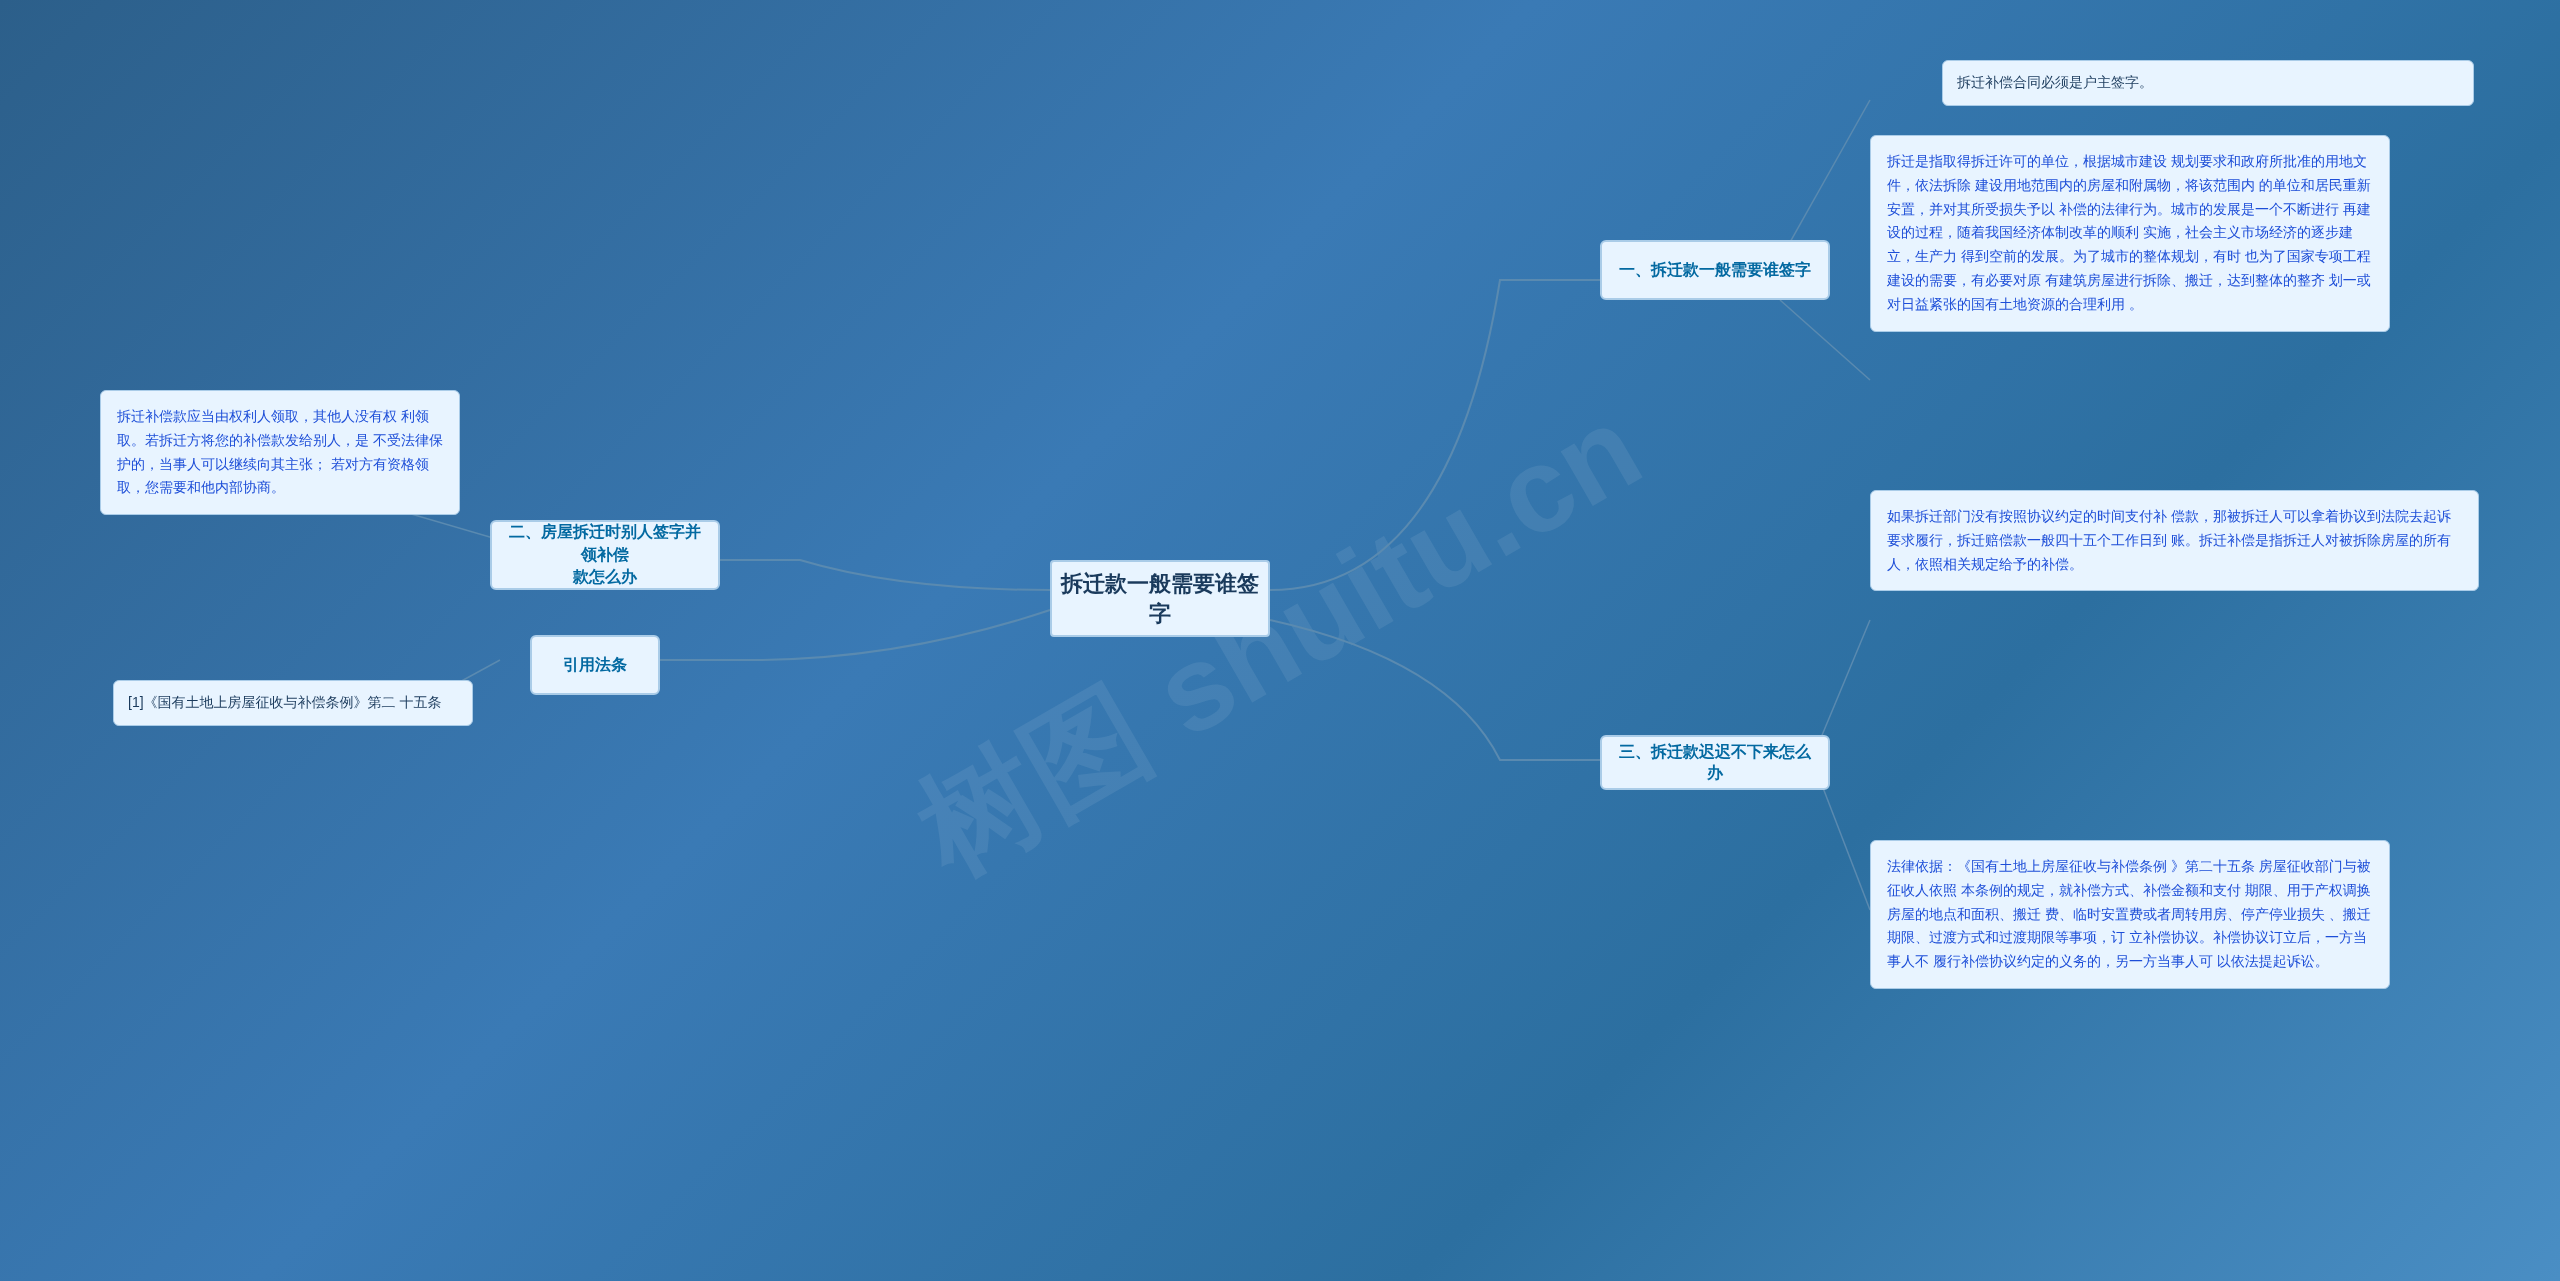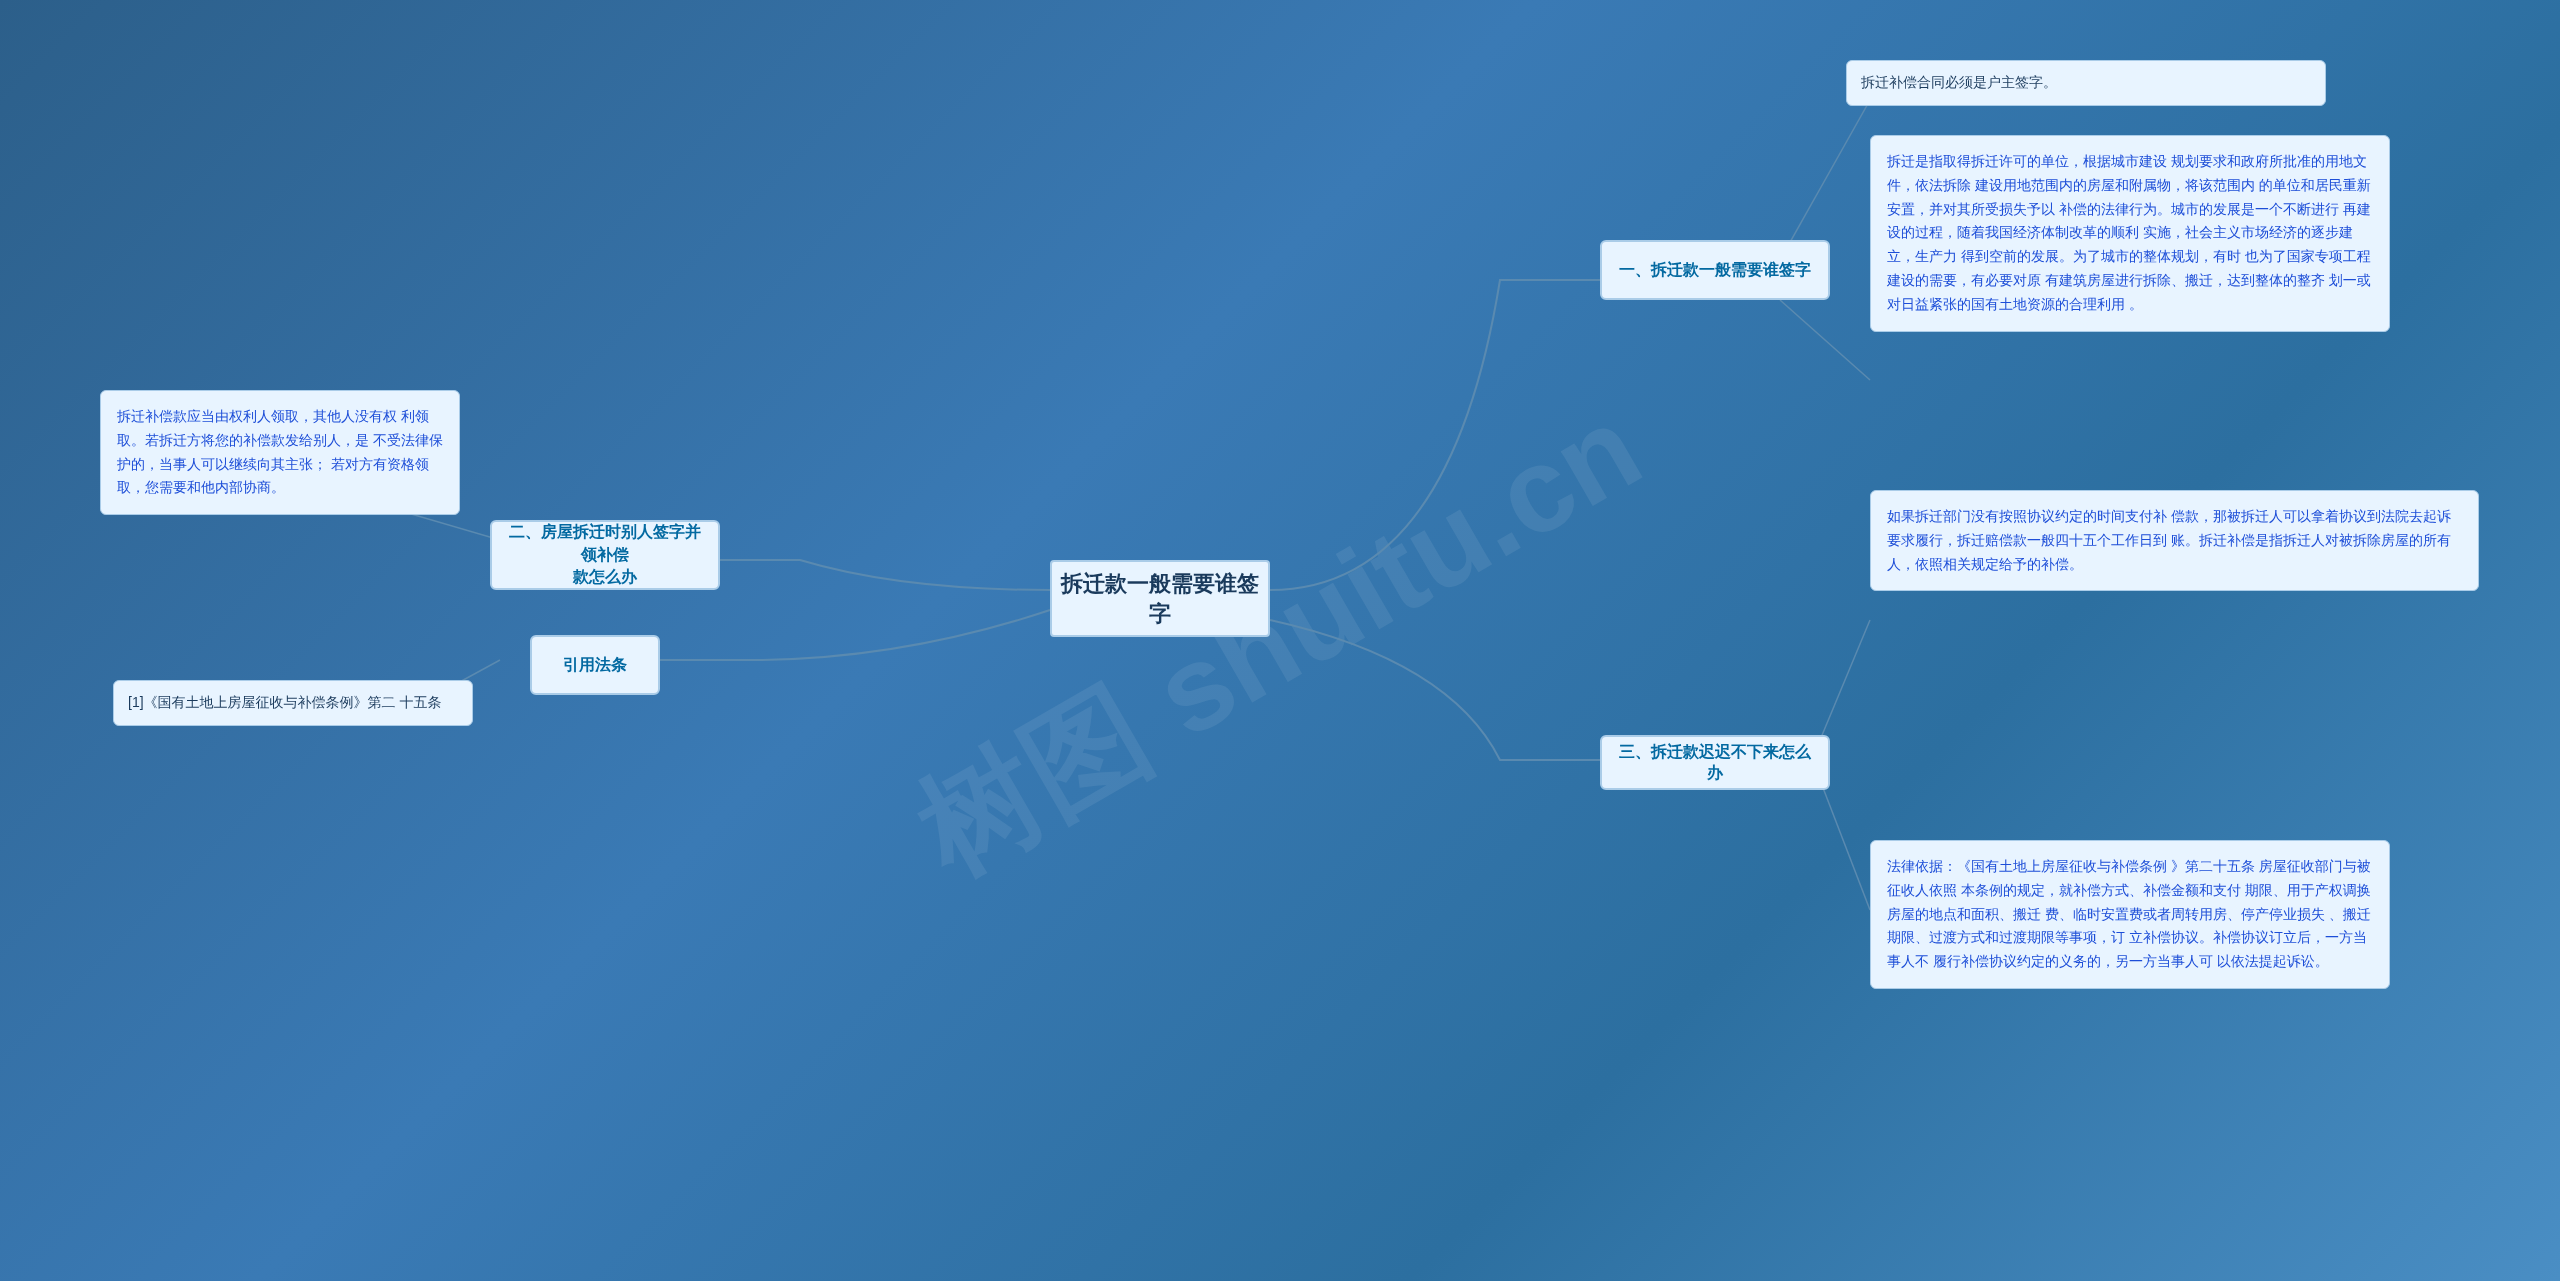--- a/index.html
+++ b/index.html
@@ -134,21 +134,21 @@
   </svg>
 
   <div class="central-node">
     <span>拆迁款一般需要谁签字</span>
   </div>
 
   <div class="branch-node" style="left:1600px; top:240px; width:230px; height:60px;">
     <span>一、拆迁款一般需要谁签字</span>
   </div>
 
-  <div class="text-box-small" style="left:1846px; top:60px; width:480px;">
+  <div class="text-box-small" style="left:1942px; top:60px; width:532px;">
     <span>拆迁补偿合同必须是户主签字。</span>
   </div>
 
   <div class="text-box" style="left:1870px; top:135px; width:520px;">
     <span>拆迁是指取得拆迁许可的单位，根据城市建设
 规划要求和政府所批准的用地文件，依法拆除
 建设用地范围内的房屋和附属物，将该范围内
 的单位和居民重新安置，并对其所受损失予以
 补偿的法律行为。城市的发展是一个不断进行
 再建设的过程，随着我国经济体制改革的顺利

